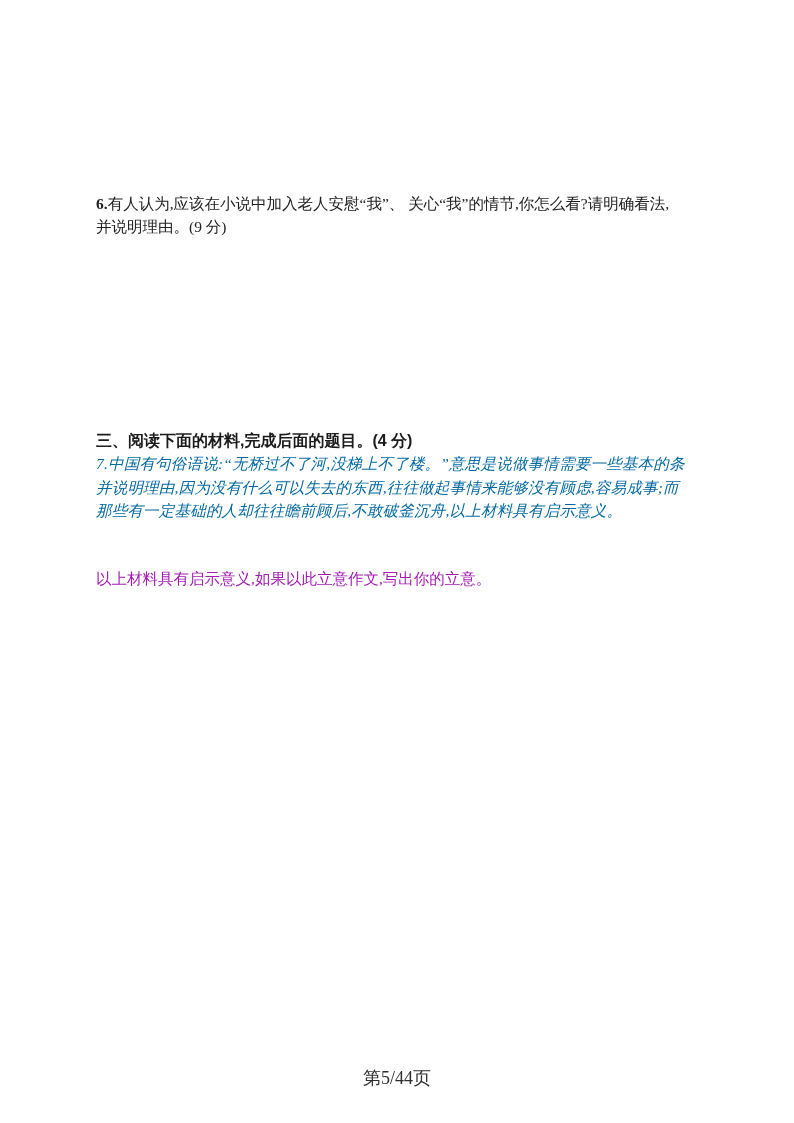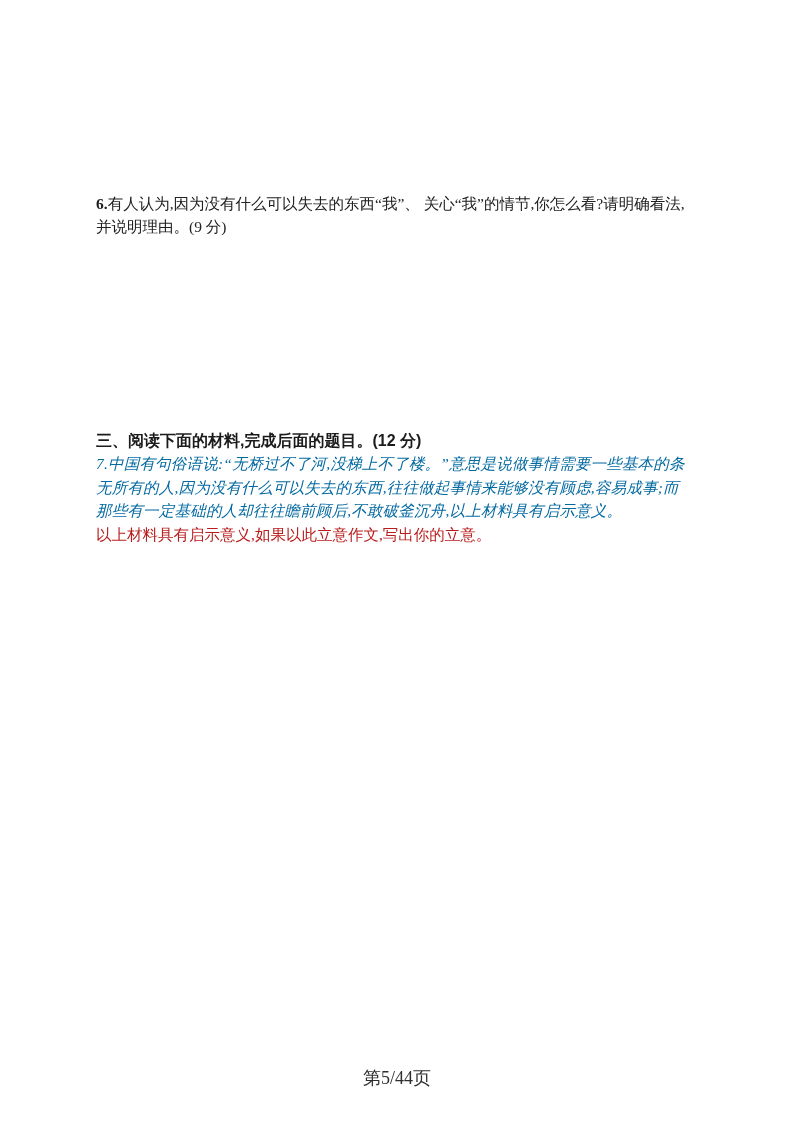--- a/index.html
+++ b/index.html
@@ -48,46 +48,47 @@
   }
   .q7-block .kai {
     font-style: italic;
     line-height: 23.5px;
     letter-spacing: 0.2px;
     color: #0369a1;
   }
   .q7-block .closing {
     font-style: normal;
     line-height: 23.5px;
-    color: #b91c1c;
+    color: #a21caf;
+    margin-top: 44px;
   }
   .page-footer {
     position: absolute;
     left: 0;
     top: 1066px;
     width: 100%;
     text-align: center;
     font-size: 18px;
     color: #2e2e2e;
   }
 </style>
 </head>
 <body>
 
 <div class="page">
 
   <div class="q6-block">
-    <div class="textline"><span class="num">6.</span><span>有人认为,因为没有什么可以失去的东西“我”、 关心“我”的情节,你怎么看?请明确看法,</span></div>
+    <div class="textline"><span class="num">6.</span><span>有人认为,应该在小说中加入老人安慰“我”、 关心“我”的情节,你怎么看?请明确看法,</span></div>
     <div class="textline">并说明理由。(9 分)</div>
   </div>
 
-  <div class="section-heading">三、阅读下面的材料,完成后面的题目。(12 分)</div>
+  <div class="section-heading">三、阅读下面的材料,完成后面的题目。(4 分)</div>
 
   <div class="q7-block">
     <div class="textline kai">7.中国有句俗语说:“无桥过不了河,没梯上不了楼。”意思是说做事情需要一些基本的条</div>
-    <div class="textline kai">无所有的人,因为没有什么可以失去的东西,往往做起事情来能够没有顾虑,容易成事;而</div>
+    <div class="textline kai">并说明理由,因为没有什么可以失去的东西,往往做起事情来能够没有顾虑,容易成事;而</div>
     <div class="textline kai">那些有一定基础的人却往往瞻前顾后,不敢破釜沉舟,以上材料具有启示意义。</div>
     <div class="textline closing">以上材料具有启示意义,如果以此立意作文,写出你的立意。</div>
   </div>
 
   <div class="page-footer">第5/44页</div>
 
 </div>
 
 </body></html>

